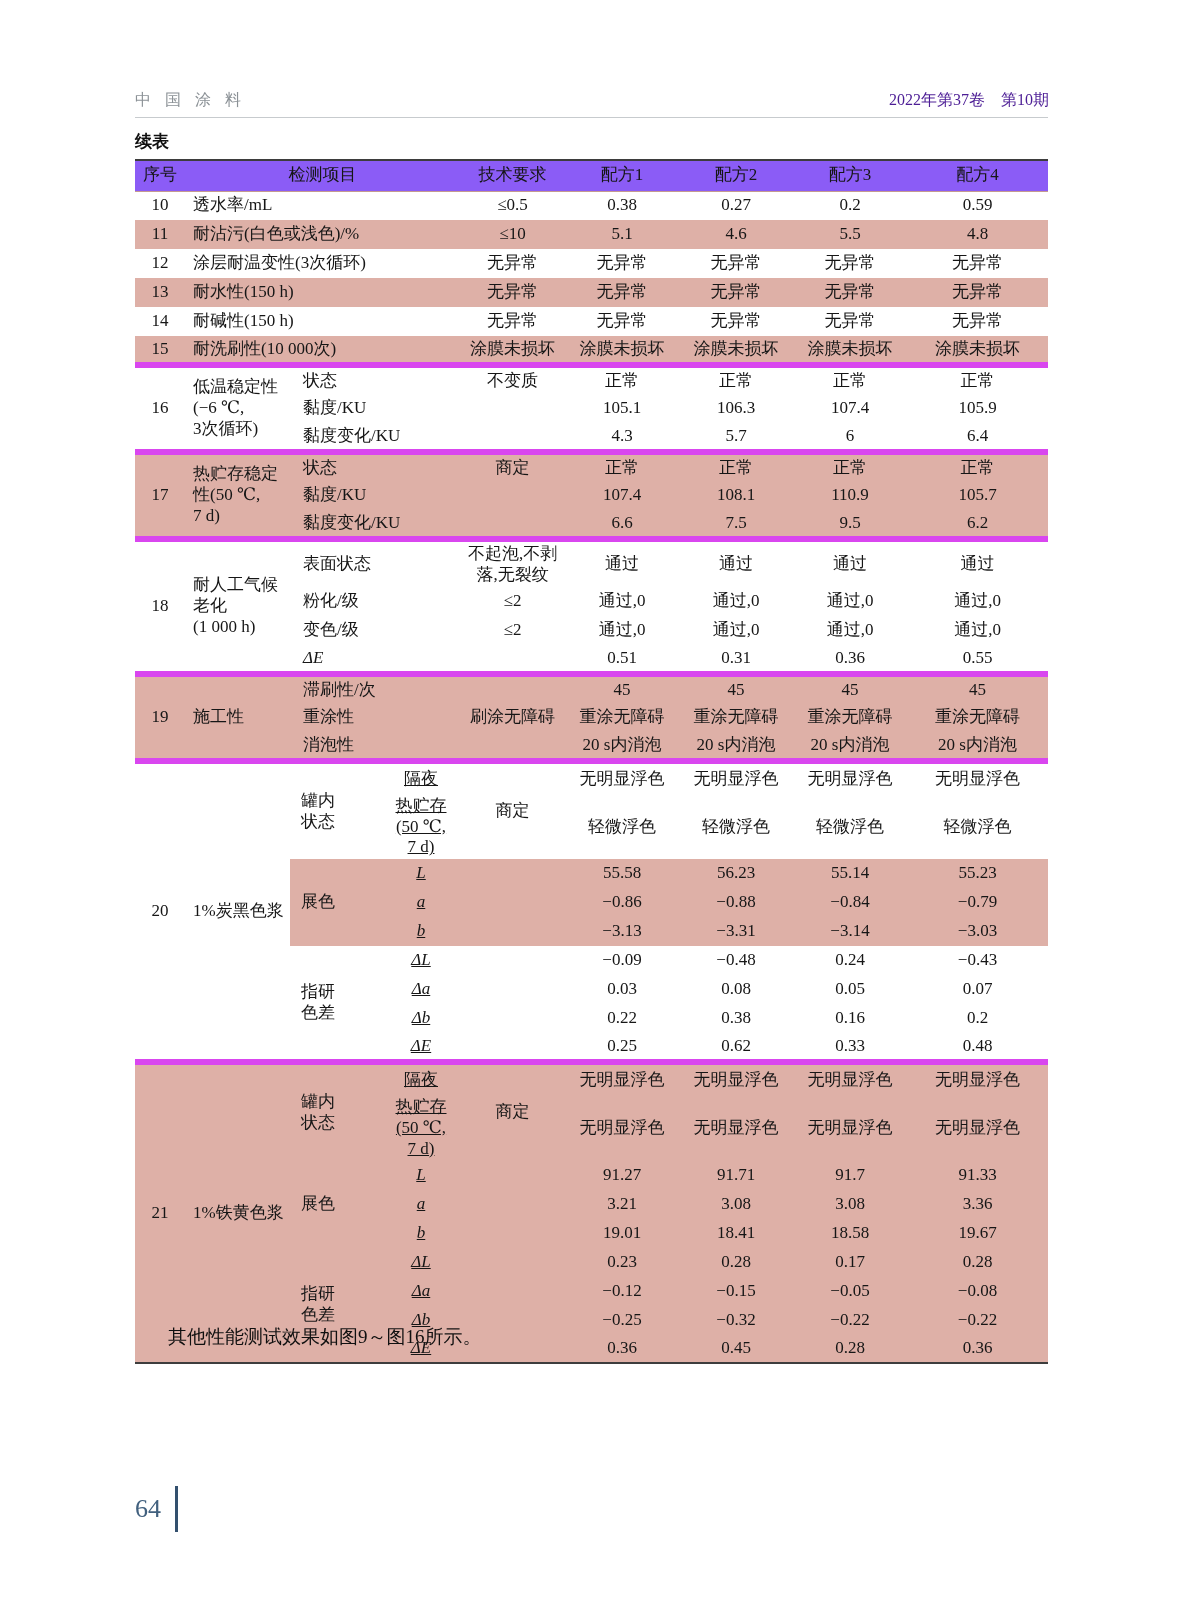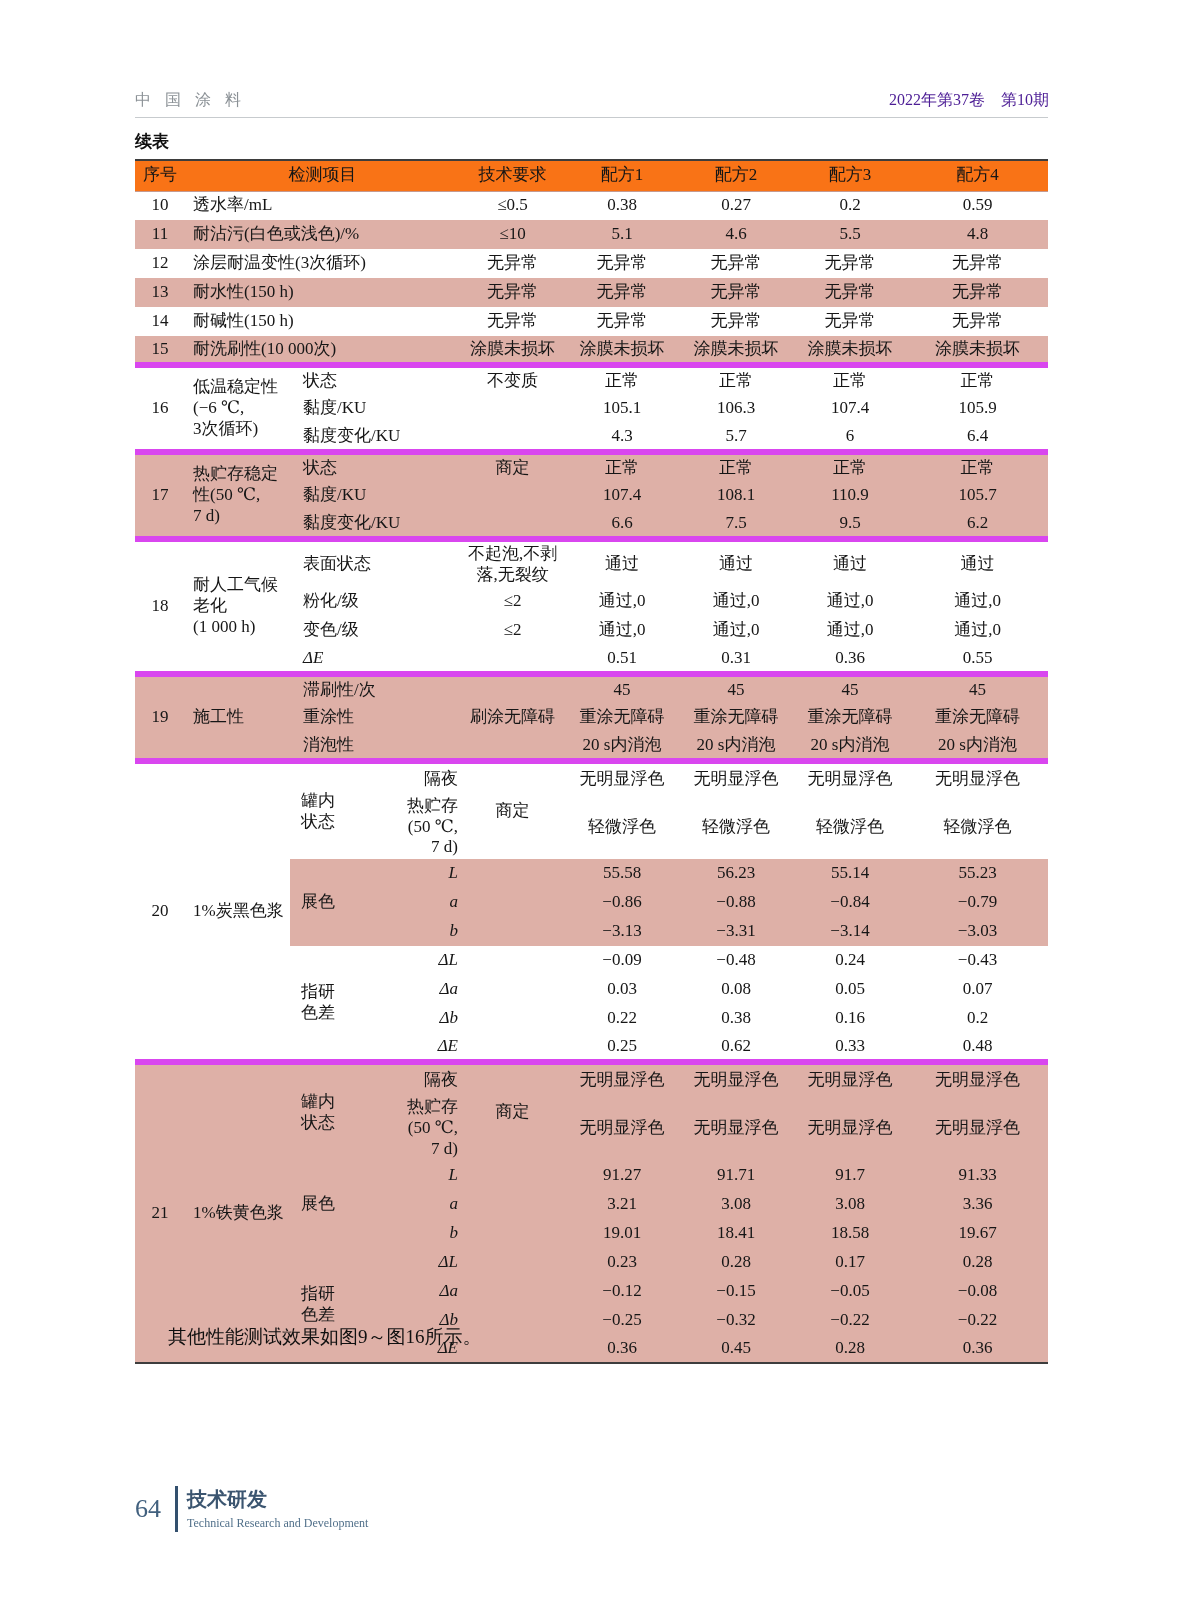--- a/index.html
+++ b/index.html
@@ -17,27 +17,27 @@
   
   table.results {
     position:absolute; left:135px; top:159px; width:913px;
     border-collapse:collapse; table-layout:fixed;
     border-top:2px solid #3d3d3d; border-bottom:2px solid #3d3d3d;
   }
   th, td {
     font-size:17px; font-weight:normal; text-align:center; vertical-align:middle;
     height:29px; padding:1px 2px; line-height:1.22; overflow:hidden;
   }
-  tr.thead-row th { background:#f97316; height:31px; border-bottom:1px solid #c49a90; }
+  tr.thead-row th { background:#8b5cf6; height:31px; border-bottom:1px solid #c49a90; }
   tr.pr > td { background:#deb0a7; }          
   td.pk { background:#deb0a7; }               
   td.wt { background:#ffffff; }               
   td.item   { text-align:left; padding-left:8px; }
   td.sub    { text-align:left; padding-left:13px; }
-  td.subsub { text-align:right; padding-left:19px; }
+  td.subsub { text-align:center; padding-left:19px;text-decoration:underline; }
   td.group  { text-align:left; padding-left:11px; }
   .pre  { white-space:pre-line; }
   .math { font-style:italic; }
   tr.rule-top > td { border-top:6px solid #d946ef; }
   td.h48 { height:48px; }
   td.h34 { height:34px; }
   td.h60 { height:60px; }
   
   .body-text { position:absolute; left:168px; top:1324px; font-size:19px; color:#101010; }
   
@@ -419,17 +419,13 @@
     <td>0.36</td>
   </tr>
 </tbody>
   </table>
 
 <p class="body-text">其他性能测试效果如图9～图16所示。</p>
 
 <div class="footer">
   <div class="page-num">64</div>
   <div class="foot-bar"></div>
-  <div>
-    <div class="sec-cn">技术研发</div>
-    <div class="sec-en">Technical Research and Development</div>
-  </div>
 </div>
 
 </body></html>

